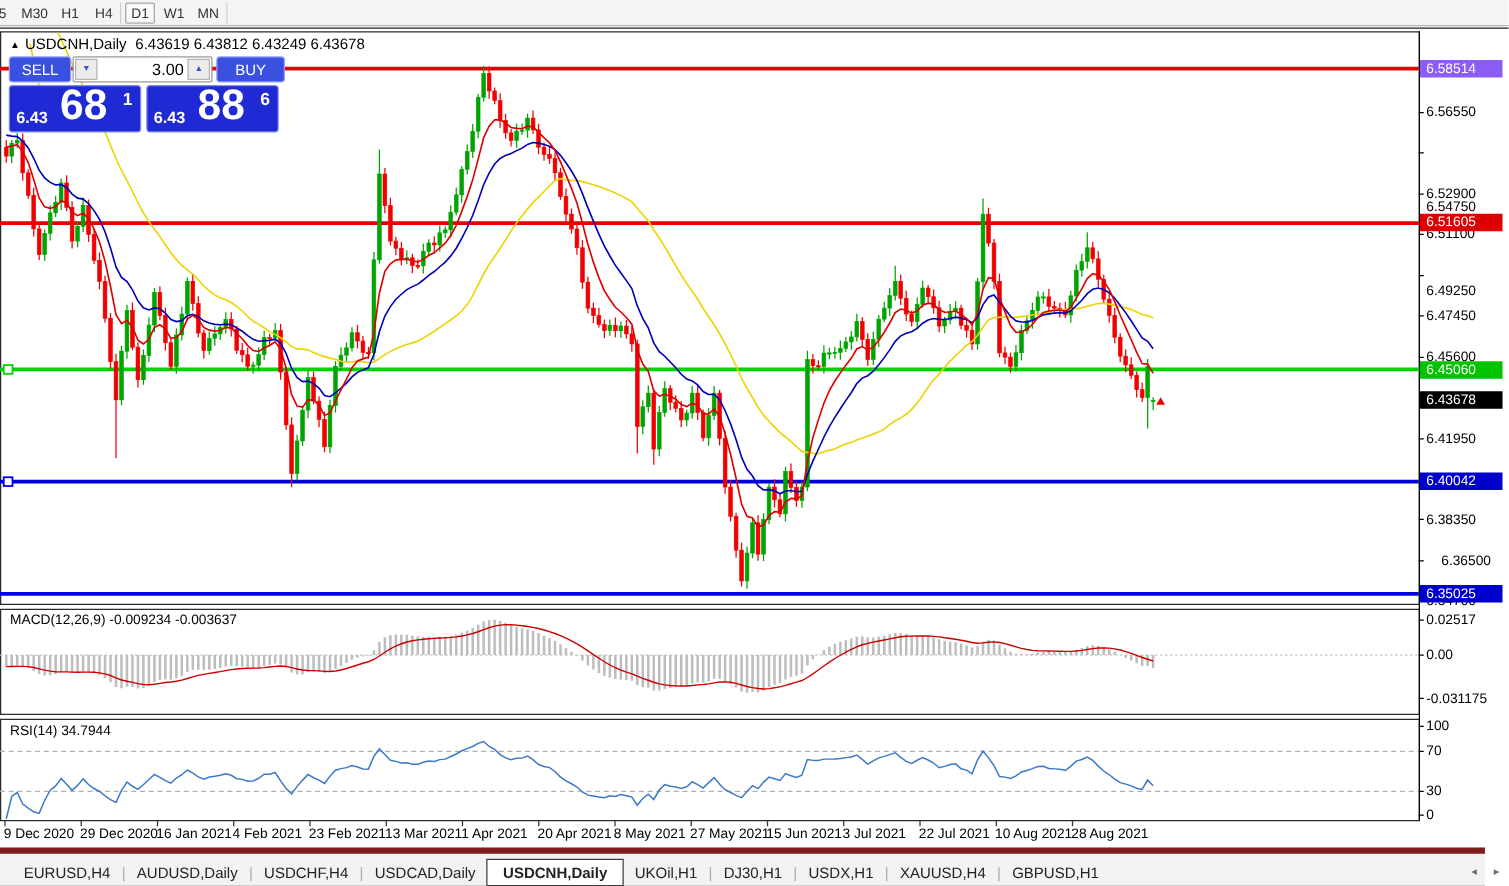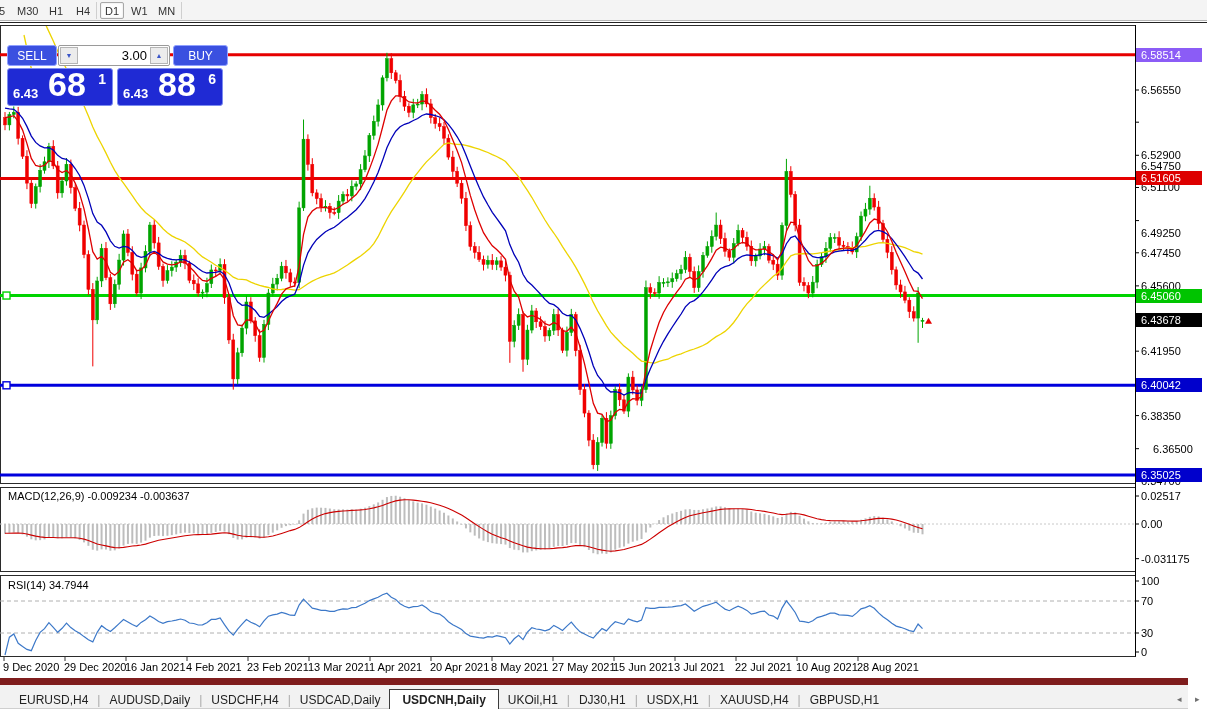--- a/index.html
+++ b/index.html
@@ -42,21 +42,21 @@
 
   
   .ytick { position:absolute; left:1141px; font-size:11px; color:#000; white-space:nowrap; }
   .ptag { position:absolute; left:1136px; width:66px; height:14px; color:#fff; font-size:11px;
     line-height:14px; padding-left:5px; white-space:nowrap; }
   .paneltitle { position:absolute; left:8px; font-size:11px; color:#000; white-space:nowrap; }
   .datelbl { position:absolute; top:661px; font-size:11px; color:#000; white-space:nowrap; }
 
   
   #tabbar { position:absolute; left:0; top:678px; width:1188px; height:31px; background:#f2f2f2;
-    border-top:7px solid #7f1d1d; border-bottom:1px solid #cfcfcf; }
+    border-top:5px solid #7f1d1d; border-bottom:1px solid #cfcfcf; }
   #tabs { position:absolute; left:10px; top:3px; height:24px; display:flex; align-items:center; }
   .tab { font-size:12px; color:#222; padding:3px 9px; white-space:nowrap; cursor:pointer; }
   .tab.active { background:#fff; border:1px solid #3c3c3c; font-weight:bold; padding:3px 12px; }
   .tabsep { color:#aaa; font-size:12px; }
   .scrollarrow { position:absolute; top:9px; font-size:9px; color:#6e6e6e; cursor:pointer; }
 </style>
 </head>
 <body>
 
 <div id="app">
@@ -773,20 +773,23 @@
           <line x1="492" y1="633.5" x2="492" y2="638" stroke="#333"></line>
           <line x1="553" y1="633.5" x2="553" y2="638" stroke="#333"></line>
           <line x1="614" y1="633.5" x2="614" y2="638" stroke="#333"></line>
           <line x1="675" y1="633.5" x2="675" y2="638" stroke="#333"></line>
           <line x1="736" y1="633.5" x2="736" y2="638" stroke="#333"></line>
           <line x1="797" y1="633.5" x2="797" y2="638" stroke="#333"></line>
           <line x1="858" y1="633.5" x2="858" y2="638" stroke="#333"></line>
         </g>
       </svg>
 
+    <div id="chart-title">
+      <span class="tri">▲</span><span class="sym">USDCNH,Daily</span><span>6.43619 6.43812 6.43249 6.43678</span>
+    </div>
 
     <div id="trade">
       <div class="tbtn" style="left:0;width:50px">SELL</div>
       <div id="volbox">
         <div class="spin" style="left:1px">▼</div>
         <input id="vol-input" value="3.00" style="">
         <div class="spin" style="right:1px">▲</div>
       </div>
       <div class="tbtn" style="left:166px;width:55px">BUY</div>
       <div class="pricepanel" style="left:0">

